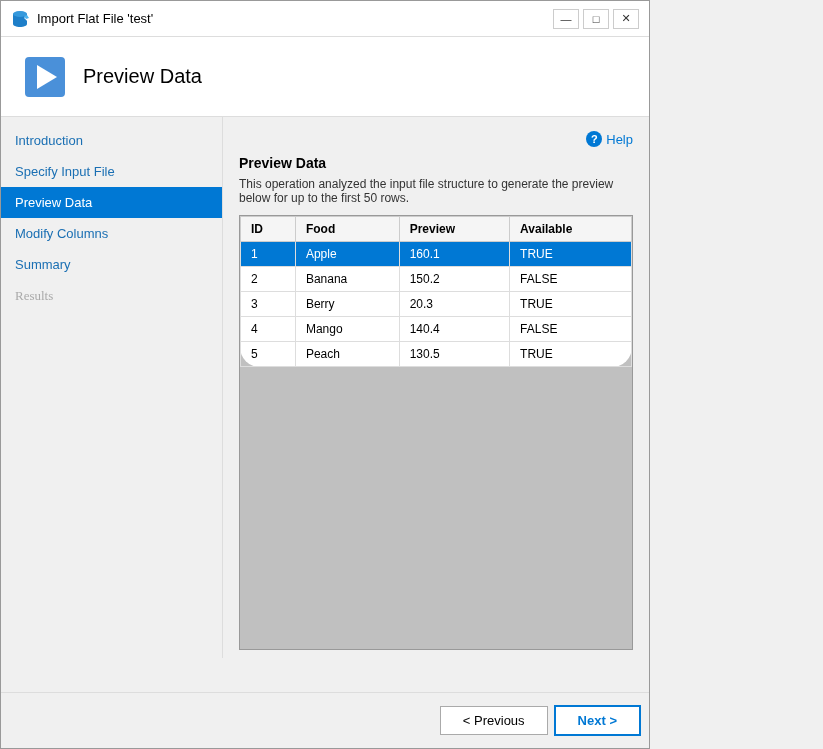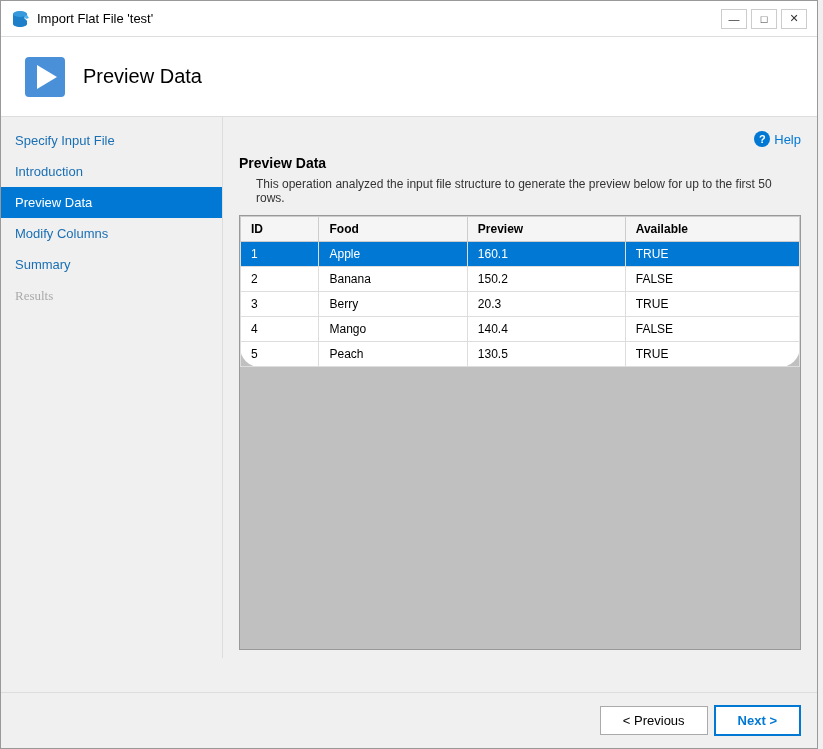--- a/index.html
+++ b/index.html
@@ -6,21 +6,21 @@
     body {
       font-family: 'Segoe UI', Tahoma, Geneva, Verdana, sans-serif;
       font-size: 13px;
       background: #f0f0f0;
       width: 823px;
       height: 749px;
       overflow: hidden;
     }
 
     .window {
-      width: 818px;
+      width: 650px;
       height: 749px;
       background: #f0f0f0;
       border: 1px solid #999;
       display: flex;
       flex-direction: column;
     }
 
     .title-bar {
       background: #fff;
       display: flex;
@@ -156,21 +156,20 @@
       font-size: 14px;
       font-weight: 600;
       color: #000;
       margin-bottom: 6px;
     }
 
     .section-desc {
       font-size: 12px;
       color: #333;
       margin-bottom: 10px;
-      margin-left: 17px;
     }
 
     .table-container {
       flex: 1;
       border: 1px solid #999;
       background: #c0c0c0;
       overflow: hidden;
     }
 
     .data-table {
@@ -200,21 +199,21 @@
       color: #fff;
     }
 
     .footer {
       height: 56px;
       background: #f0f0f0;
       border-top: 1px solid #ddd;
       display: flex;
       align-items: center;
       justify-content: flex-end;
-      padding: 0 16px;
+      padding: 0 8px;
       gap: 6px;
       margin-top: 34px;
     }
 
     .footer-btn {
       padding: 6px 22px;
       font-size: 13px;
       cursor: pointer;
       border: 1px solid #aaa;
       background: #fff;
@@ -254,22 +253,22 @@
     <svg class="header-icon" viewBox="0 0 48 48" xmlns="http://www.w3.org/2000/svg">
       <rect x="4" y="4" width="40" height="40" rx="4" fill="#4a90d9"></rect>
       <polygon points="16,12 36,24 16,36" fill="#fff"></polygon>
     </svg>
     <span class="header-title">Preview Data</span>
   </div>
 
   <div class="content-area">
 
     <div class="sidebar">
+      <div class="sidebar-item">Introduction</div>
       <div class="sidebar-item">Specify Input File</div>
-      <div class="sidebar-item">Introduction</div>
       <div class="sidebar-item active">Preview Data</div>
       <div class="sidebar-item">Modify Columns</div>
       <div class="sidebar-item">Summary</div>
       <div class="sidebar-item disabled">Results</div>
     </div>
 
     <div class="main-content">
 
       <div class="help-link">
         <button class="help-btn">

